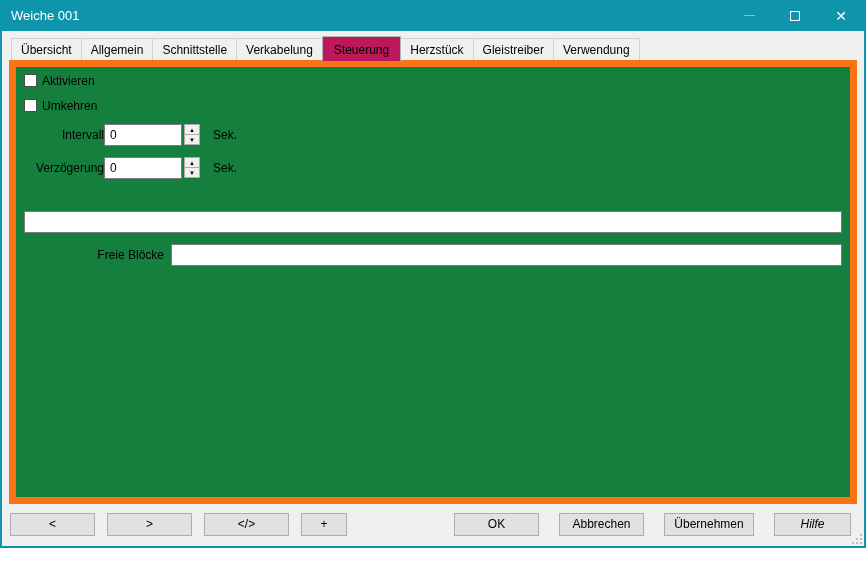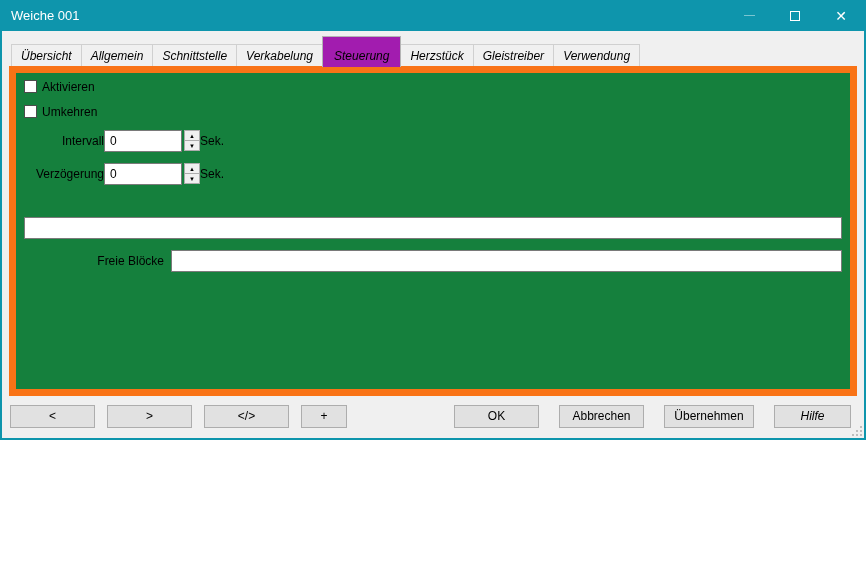--- a/index.html
+++ b/index.html
@@ -3,21 +3,21 @@
 <meta charset="utf-8">
 <style>
   * { box-sizing: border-box; margin: 0; padding: 0; }
   html, body { width: 866px; height: 584px; }
   body {
     font-family: "Liberation Sans", "DejaVu Sans", sans-serif;
     font-size: 12px;
     color: #000;
   }
   .window {
-    width: 866px; height: 440px;
+    width: 866px; height: 548px;
     display: flex; flex-direction: column;
     background: #f0f0f0;
     border: 2px solid #0e95ac;
     border-top: none;
   }
   
   .titlebar {
     height: 31px; flex: 0 0 31px;
     background: #0e95ac;
     display: flex; align-items: center;
@@ -41,27 +41,26 @@
     position: relative; z-index: 2;
   }
   .tab {
     padding: 4px 9px 3px 9px;
     background: #f0f0f0;
     border: 1px solid #d0d0d0;
     border-bottom: none;
     margin-right: -1px;
     white-space: nowrap;
     cursor: default;
-    font-style: italic;
   }
   .tab.active {
-    background: #a21caf;
+    background: #be185d;
     border: 1px solid #b4b4b4;
     border-bottom: none;
-    padding: 12px 11px 4px 11px;
+    padding: 6px 11px 4px 11px;
     margin-bottom: -1px;
     position: relative; z-index: 3; text-align: center;
   }
   
   .tabpage {
     flex: 1 1 auto;
     margin: 0 7px;
     background: #15803d;
     border: 7px solid #f97316;
     padding: 7px 8px;
@@ -89,21 +88,21 @@
   .spinner { width: 16px; height: 22px; margin-left: 2px; display: flex; flex-direction: column; }
   .spin-btn {
     height: 11px; width: 16px;
     background: #f0f0f0;
     border: 1px solid #acacac;
     font-size: 6px; line-height: 8px;
     padding: 0; text-align: center;
     color: #000; cursor: default;
   }
   .spin-btn.down { margin-top: -1px; }
-  .unit-label { }
+  .unit-label { margin-left: 13px; }
   .gap-block { height: 21px; }
   .text-row { display: flex; align-items: center; height: 22px; margin-bottom: 11px; }
   .text-row .field-label { width: 147px; text-align: right; padding-right: 7px; white-space: nowrap; }
   .wide-input {
     flex: 1; height: 22px;
     border: 1px solid #7a7a7a;
     margin-right: 0px;
     padding: 0 5px;
     font-family: inherit; font-size: 12px;
     outline: none;

